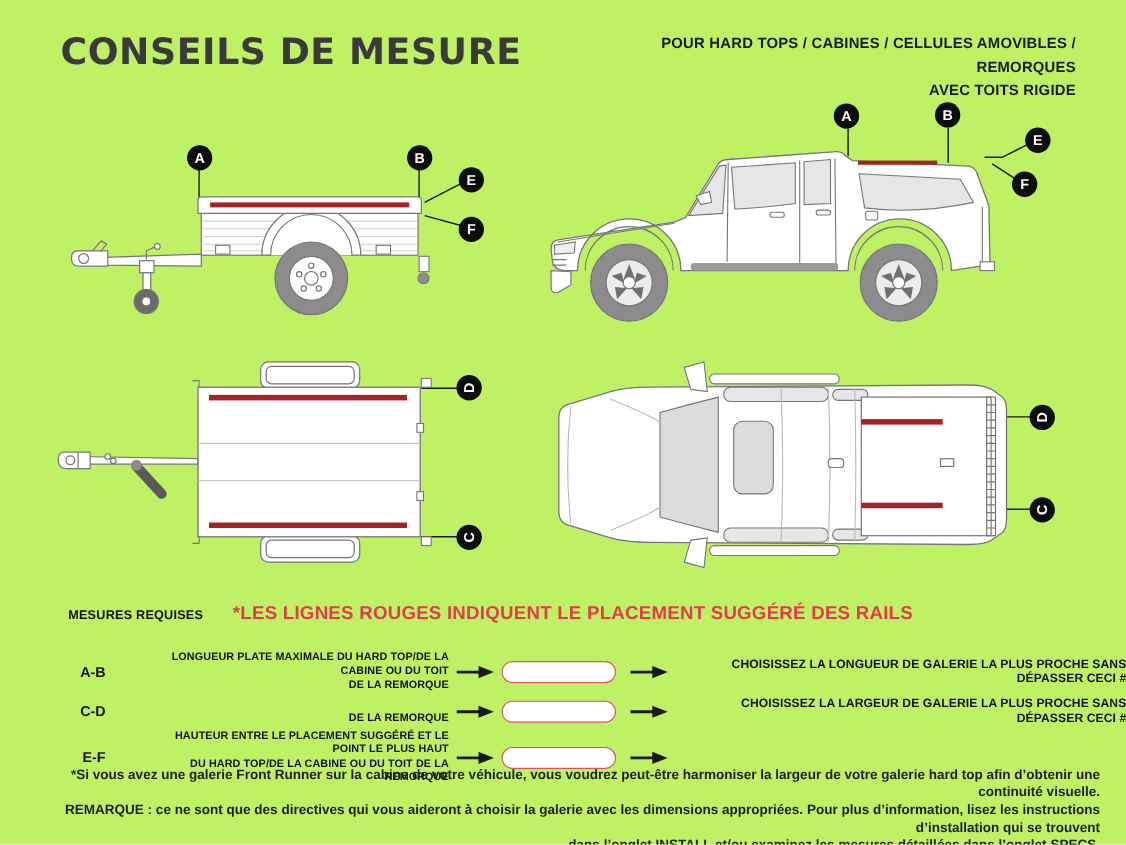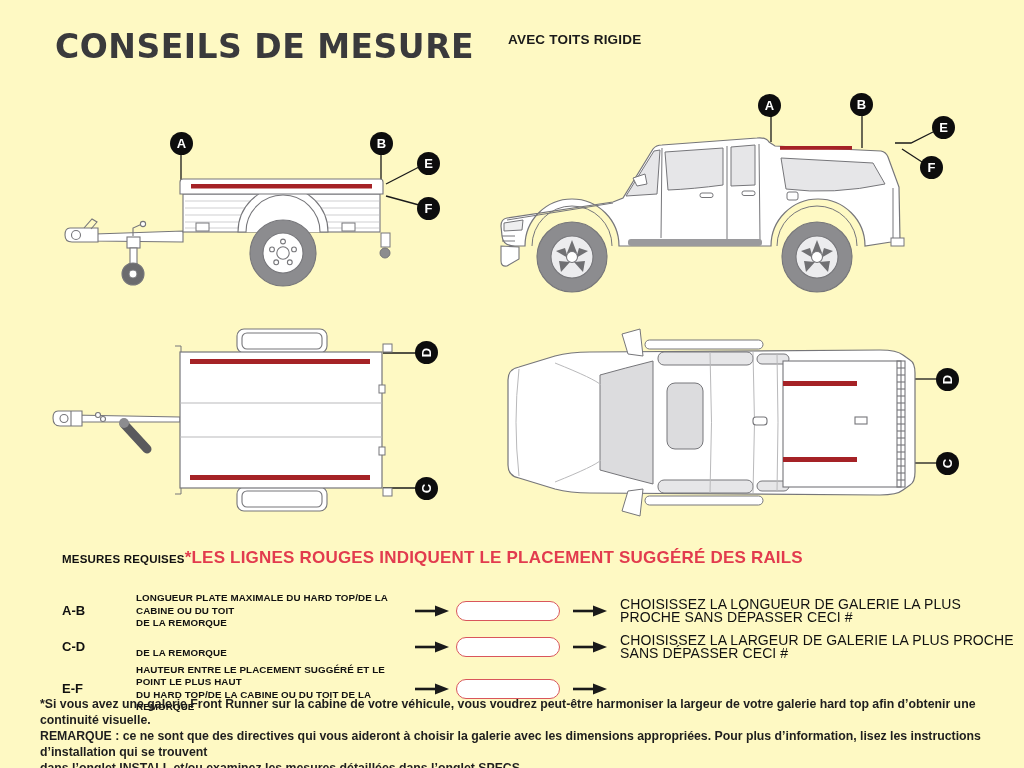--- a/index.html
+++ b/index.html
@@ -1,53 +1,54 @@
 <!DOCTYPE html>
 <html><head>
 <meta charset="utf-8">
 <style>
   * { margin:0; padding:0; box-sizing:border-box; }
   html,body { width:1024px; height:768px; background:#ffffff; font-family:"Liberation Sans",sans-serif; }
-  #canvas { position:relative; width:1024px; height:768px; background:#fef9c3; overflow:hidden; }
+  #canvas { position:relative; width:1024px; height:768px; background:#bef264; overflow:hidden;text-align:right; }
   .abs { position:absolute; }
 
   .title { left:55px; top:27px; font-family:"DejaVu Sans","Liberation Sans",sans-serif;
            font-size:33px; font-weight:900; letter-spacing:.5px; color:#3a3a3c; }
   .subtitle { left:508px; top:29px; width:470px; font-size:13.5px; font-weight:700;
               color:#1a1a1a; line-height:21px; letter-spacing:.2px; }
 
   .marker { position:absolute; width:23px; height:23px; border-radius:50%; background:#0d0d0d;
             color:#ffffff; display:flex; align-items:center; justify-content:center;
             font-size:13px; font-weight:700; }
   .marker .rot { transform:rotate(-90deg); display:block; }
 
   .measures { left:40px; top:548px; width:984px; }
-  .m-head { display:flex; padding-left:22px; margin-bottom:24px; align-items:baseline; }
+  .m-head { display:flex; gap:27px; padding-left:22px; margin-bottom:24px; align-items:baseline; }
   .m-title { font-size:11.5px; font-weight:700; color:#111; letter-spacing:.2px; }
   .m-note { font-size:17px; font-weight:700; color:#e23b4e; letter-spacing:.2px; }
   .mrow { display:grid; grid-template-columns:34px 312px 48px 104px 60px auto;
           align-items:center; padding-left:22px; margin-bottom:2px; min-height:30px; }
   .mrange { font-size:13px; font-weight:700; color:#111; }
   .mdesc { font-size:9.8px; font-weight:700; color:#111; line-height:12.5px; letter-spacing:.1px;margin-left:40px; }
-  .minstr { font-size:14px; font-weight:400; color:#111; line-height:12.5px; letter-spacing:.1px; }
+  .minstr { font-size:11px; font-weight:700; color:#111; line-height:12.5px; letter-spacing:.1px; }
   .pill { width:104px; height:20px; border:1.6px solid #d9565c; border-radius:11px; background:#fff; }
   .flow-arrow { display:block; margin:0 auto; }
 
   .footer { left:40px; top:696px; width:960px; font-size:12.3px; font-weight:700;
             color:#1e1e1e; line-height:16px; }
 
   svg { display:block; }
 </style>
 </head>
 <body>
 
 <div id="canvas">
 
   <div class="abs title">CONSEILS DE MESURE</div>
   <div class="abs subtitle">
+    <div>POUR HARD TOPS / CABINES / CELLULES AMOVIBLES / REMORQUES</div>
     <div>AVEC TOITS RIGIDE</div>
   </div>
 
   <svg class="abs" style="left:40px;top:95px" width="450" height="225" viewBox="0 0 450 225">
     <g stroke="#1a1a1a" stroke-width="1.3" fill="none">
       <line x1="141" y1="56" x2="141" y2="88"></line>
       <line x1="341" y1="56" x2="341" y2="88"></line>
       <polyline points="379,72 346,89"></polyline>
       <polyline points="379,110 346,101"></polyline>
     </g>

